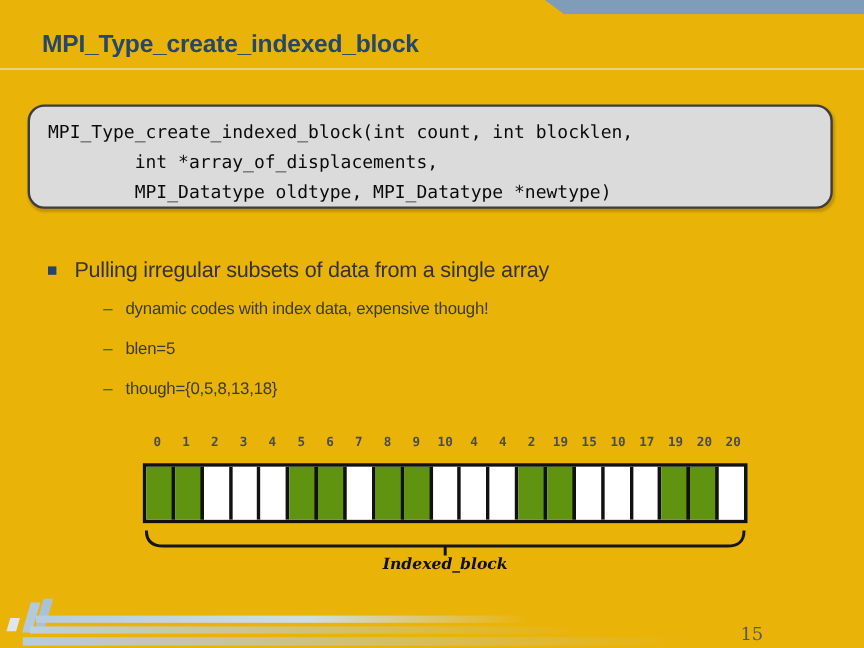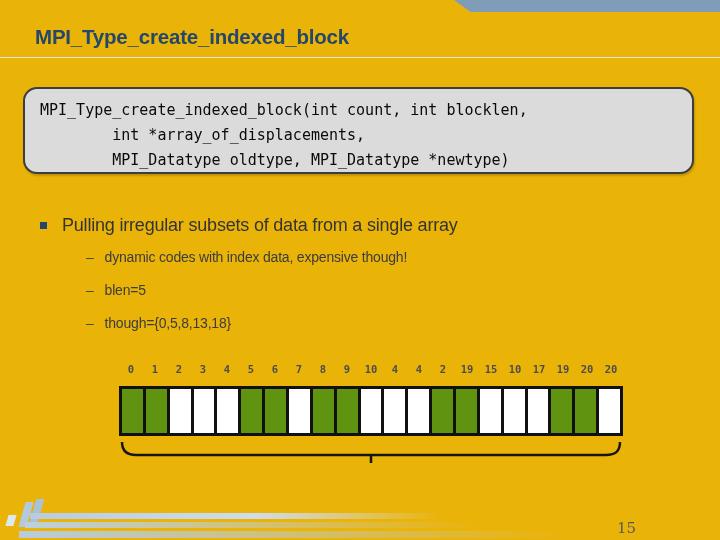--- a/index.html
+++ b/index.html
@@ -142,20 +142,21 @@
       <div class="cell"></div>
       <div class="cell filled"></div>
       <div class="cell filled"></div>
       <div class="cell"></div>
     </div>
 
   <svg class="brace" width="504" height="26" viewBox="0 0 504 26">
     <path d="M3 2 C3 11 8 15 17 15 L487 15 C497 15 501 11 501 2" fill="none" stroke="#161616" stroke-width="2.5"></path>
     <path d="M252 15 L252 23" fill="none" stroke="#161616" stroke-width="2.5"></path>
   </svg>
+  <div class="dlabel">Indexed_block</div>
 
   <div class="chev-light"></div>
   <div class="chev1"></div>
   <div class="chev2"></div>
   <div class="bar1"></div>
   <div class="bar2"></div>
   <div class="bar3"></div>
 
   <div class="pagenum">15</div>
 </div>

